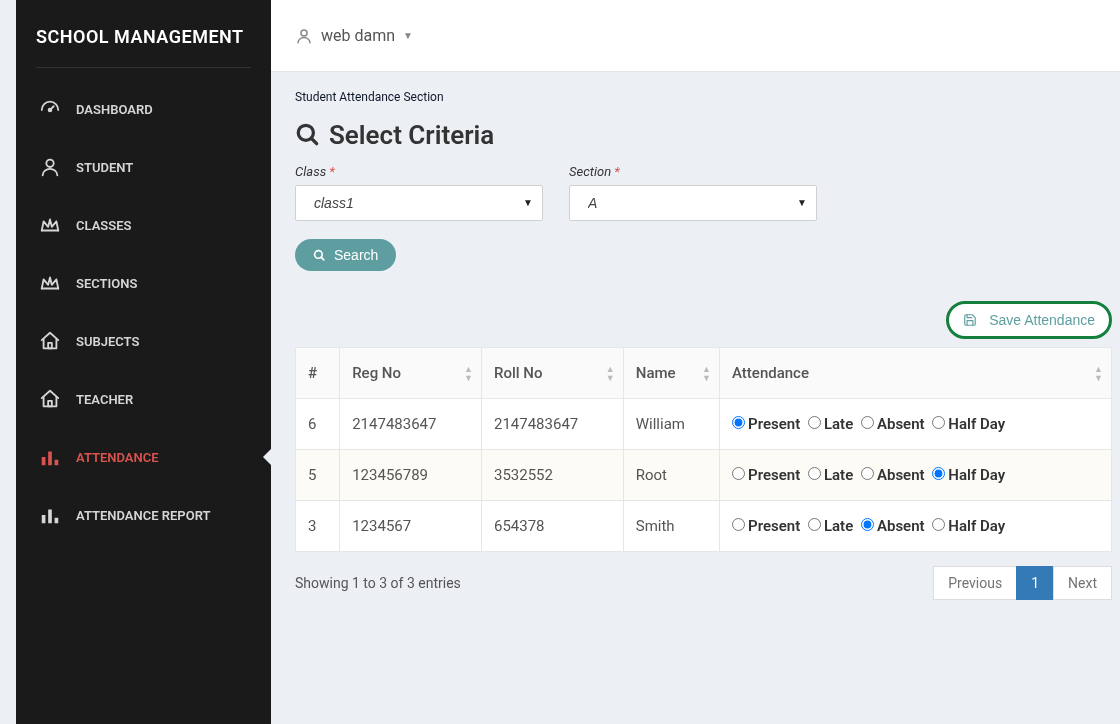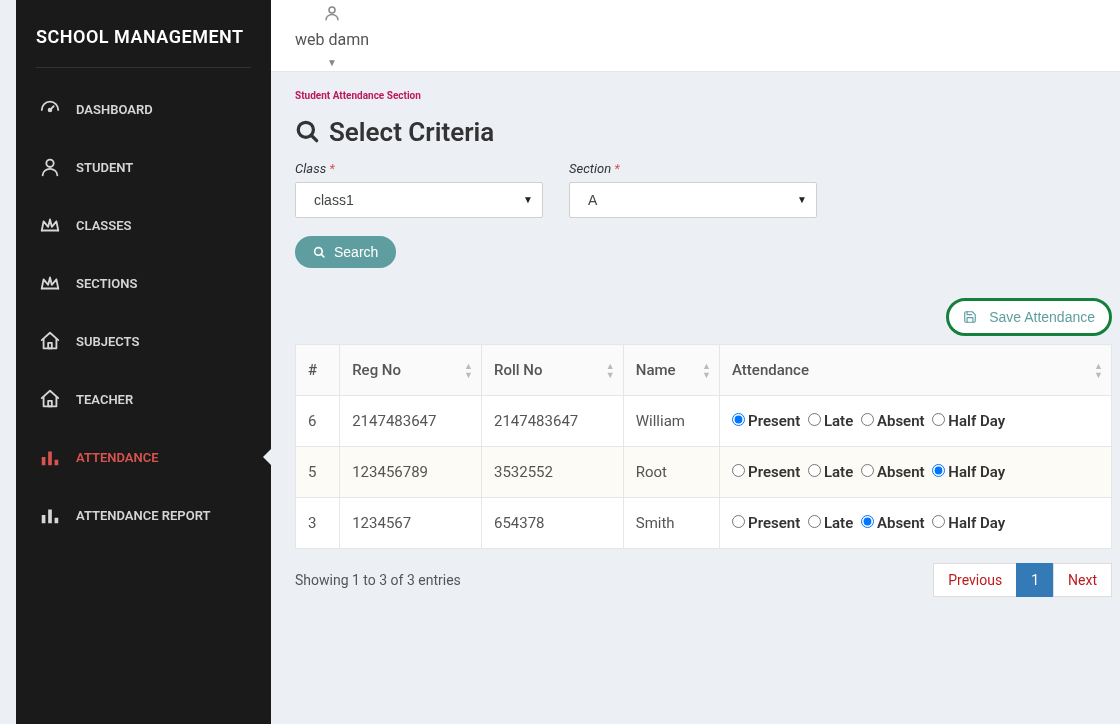--- a/index.html
+++ b/index.html
@@ -14,52 +14,52 @@
 .nav li { display: flex; align-items: center; gap: 14px; padding: 18px 22px; font-size: 13px; font-weight: 600; color: #d6d6d6; cursor: pointer; position: relative; }
 .nav li .icn { width: 24px; display: flex; align-items: center; justify-content: center; color: #d6d6d6; }
 .nav li.active { color: #d9534f; }
 .nav li.active .icn { color: #d9534f; }
 .nav li.active::after { content:""; position: absolute; right: 0; top: 50%; margin-top: -8px; border: 8px solid transparent; border-right-color: #ecf0f5; }
 
 
 .main { flex: 1; display: flex; flex-direction: column; }
 .topbar { height: 72px; background: #fff; border-bottom: 1px solid #e6e6e6; display: flex; align-items: center; justify-content: space-between; padding: 0 24px; }
 .topbar h1 { font-size: 22px; font-weight: 600; color: #333; }
-.userbox { display: flex; align-items: center; gap: 8px; color: #555; font-size: 16px; cursor: pointer; flex-direction: column; }
+.userbox { display: flex; align-items: center; gap: 8px; color: #555; font-size: 16px; cursor: pointer; }
 .userbox .caret { font-size: 10px; color: #888; }
 
 .content { padding: 18px 24px; overflow: auto; }
-.section-title { font-size: 10px; font-weight: 700; color: #be185d; margin-bottom: 16px; }
+.section-title { font-size: 12px; font-weight: 400; color: #0f172a; margin-bottom: 16px; }
 .criteria-title { display: flex; align-items: center; gap: 8px; font-size: 26px; font-weight: 600; color: #333; margin-bottom: 14px; }
 
 .filters { display: flex; gap: 26px; margin-bottom: 18px; }
 .field { display: flex; flex-direction: column; gap: 6px; }
 .field label { font-size: 13px; color: #333; font-style: italic; }
 .req { color: #d9534f; }
 .select-wrap { position: relative; width: 248px; }
-.select-wrap select { width: 100%; height: 36px; padding: 6px 28px 6px 18px; border: 1px solid #d0d0d0; background: #fff; color: #444; font-size: 14px; border-radius: 2px; appearance: none; -webkit-appearance:none; }
+.select-wrap select { width: 100%; height: 36px; padding: 6px 28px 6px 18px; border: 1px solid #d0d0d0; background: #fff; color: #444; font-size: 14px; border-radius: 2px; appearance: none; font-style: italic; -webkit-appearance:none; }
 .select-caret { position: absolute; right: 10px; top: 50%; transform: translateY(-55%); font-size: 10px; color: #222; pointer-events: none; }
 
 .btn-search { background: #5f9ea0; color: #fff; border: none; padding: 8px 18px; border-radius: 16px; font-size: 14px; display: inline-flex; align-items: center; gap: 8px; cursor: pointer; }
 
 .save-row { display: flex; justify-content: flex-end; margin: 30px 0 8px 0; }
 .btn-save { border: 3px solid #15803d; color: #5f9ea0; background: #fff; padding: 8px 14px; border-radius: 22px; font-size: 14px; display: inline-flex; align-items: center; gap: 12px; cursor: pointer; }
 
 table.data { width: 100%; border-collapse: collapse; background: #fff; }
 table.data th, table.data td { border: 1px solid #e6e6e6; padding: 16px 12px; text-align: left; font-size: 15px; }
 table.data th { background: #fafafa; color: #555; font-weight: 500; position: relative; }
 .sort-icons { position: absolute; right: 8px; top: 50%; transform: translateY(-50%); display:inline-flex; flex-direction: column; gap:1px; font-size:9px; color:#bbb; line-height: 8px;}
 tbody tr:nth-child(even) td { background: #fcfbf6; }
 tbody td { color: #555; }
 .att-cell label { font-weight:600; color:#333; font-size:15px; margin-right:4px; }
 .att-cell input { margin-right: 3px; }
 
 .foot { display:flex; justify-content: space-between; align-items:center; margin-top: 14px; font-size:14px; color:#555; }
 .pager { display:flex; }
-.pager a { border:1px solid #ddd; padding:8px 14px; text-decoration:none; color:#b91c1c; background:#fff; }
+.pager a { border:1px solid #ddd; padding:8px 14px; text-decoration:none; color:#737373; background:#fff; }
 .pager a.active { background:#337ab7; color:#fff; border-color:#337ab7; }
 .pager a + a { margin-left:-1px; }
 
 svg { display:block; }
 </style>
 </head>
 <body>
 
 <div class="app">
   <aside class="sidebar">

